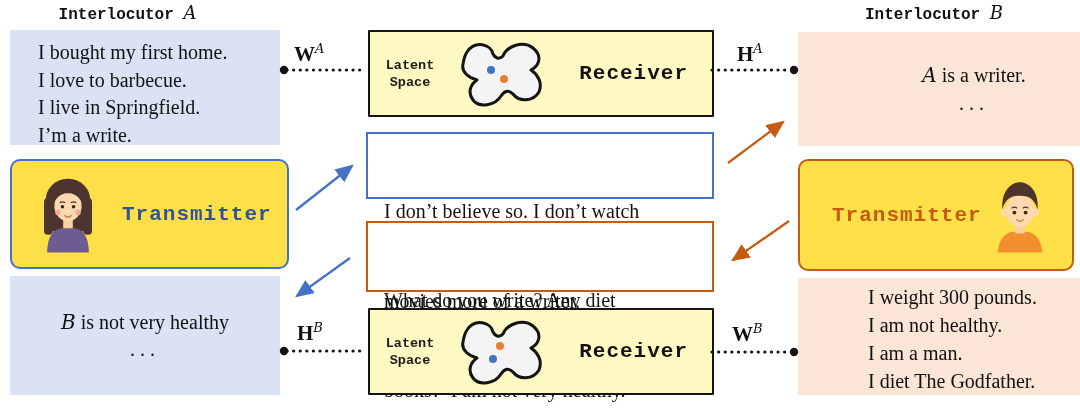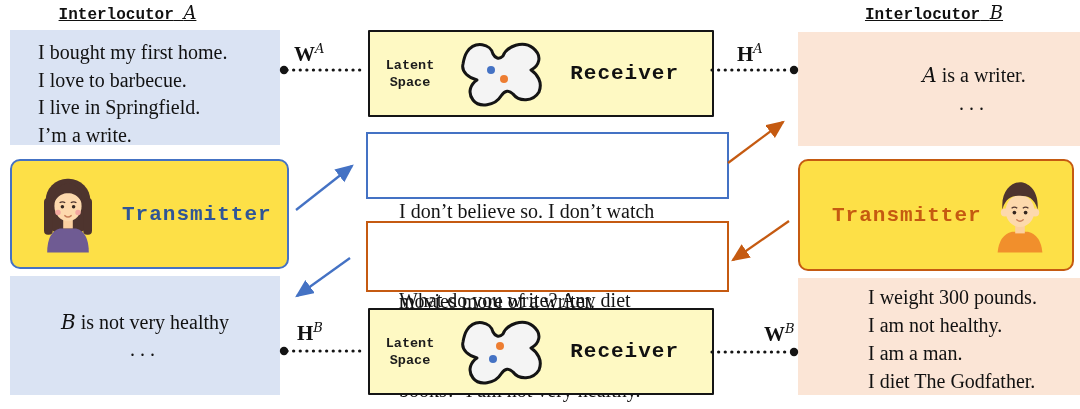--- a/index.html
+++ b/index.html
@@ -5,36 +5,36 @@
   :root{
     --blue:#4472c4; --dark-blue:#2f5597; --orange:#ed7d31; --dark-orange:#c55a11;
     --light-blue:#dae3f3; --light-orange:#fbe5d6; --ink:#141414;
   }
   html,body{margin:0;padding:0;background:#fff;}
   .canvas{position:relative;width:1080px;height:409px;background:#fff;overflow:hidden;
           font-family:"Liberation Serif",serif;color:var(--ink);}
   .abs{position:absolute;}
   .mono{font-family:"Liberation Mono","DejaVu Sans Mono",monospace;font-weight:bold;}
   .script{font-family:"DejaVu Serif",serif;font-style:italic;font-weight:normal;}
-  .hdr{top:2px;font-size:16px;text-align:center;color:#111;text-decoration:underline;}
+  .hdr{top:2px;font-size:16px;text-align:center;color:#111;}
   .hdr .script{font-size:18px;}
   .mem{background:var(--light-blue);}
   .mem.orange{background:var(--light-orange);padding-left:40px;}
   .mem-lines{font-size:20px;line-height:27.5px;color:#111;}
   .centered{display:flex;flex-direction:column;align-items:center;justify-content:center;text-align:center;}
   .ellipsis{letter-spacing:5px;font-size:20px;line-height:26px;}
   .tx-box{background:#fde047;border:2.5px solid var(--blue);border-radius:10px;display:flex;align-items:center;}
   .tx-box.orange{border-color:var(--dark-orange);}
   .tx-label{font-size:21px;color:var(--dark-blue);letter-spacing:1px;}
   .tx-box.orange .tx-label{color:var(--dark-orange);}
   .rx-box{background:#fef9c3;border:2.5px solid #151515;border-radius:1px;display:flex;align-items:center;}
   .latent-lbl{font-size:13.5px;line-height:17px;color:#1c1c1c;text-align:center;width:60px;margin-left:10px;}
-  .rx-label{font-size:21px;color:#111;margin-left:auto;margin-right:33px;letter-spacing:1px;}
+  .rx-label{font-size:21px;color:#111;margin-left:auto;margin-right:24px;letter-spacing:1px;}
   .msg{background:#fff;border:2.5px solid var(--blue);font-size:20px;line-height:30px;
-       padding:2px 0 0 31px;white-space:pre-wrap;}
+       padding:2px 0 0 16px;white-space:pre-wrap;}
   .msg.orange{border-color:var(--dark-orange);}
   .wh{font-family:"Liberation Serif",serif;font-weight:bold;font-size:21px;color:#111;}
   .wh sup{font-size:13px;line-height:0;}
   svg{display:block;}
 </style>
 </head>
 <body>
 
 <div class="canvas">
 
@@ -161,21 +161,21 @@
 
   <div class="abs wh" style="left:294px;top:42px;">
     <span>W</span><sup class="script">A</sup>
   </div>
   <div class="abs wh" style="left:737px;top:42px;">
     <span>H</span><sup class="script">A</sup>
   </div>
   <div class="abs wh" style="left:297px;top:321px;">
     <span>H</span><sup class="script">B</sup>
   </div>
-  <div class="abs wh" style="left:764px;top:322px;">
+  <div class="abs wh" style="left:732px;top:322px;">
     <span>W</span><sup class="script">B</sup>
   </div>
 
   <svg class="abs" width="1080" height="409" style="left:0;top:0;pointer-events:none;">
     <defs>
       <marker id="arr-blue" markerWidth="9" markerHeight="8" refX="7" refY="3.5" orient="auto">
         <path d="M0,0 L8,3.5 L0,7 Z" fill="#4472c4"></path>
       </marker>
       <marker id="arr-orange" markerWidth="9" markerHeight="8" refX="7" refY="3.5" orient="auto">
         <path d="M0,0 L8,3.5 L0,7 Z" fill="#c55a11"></path>

